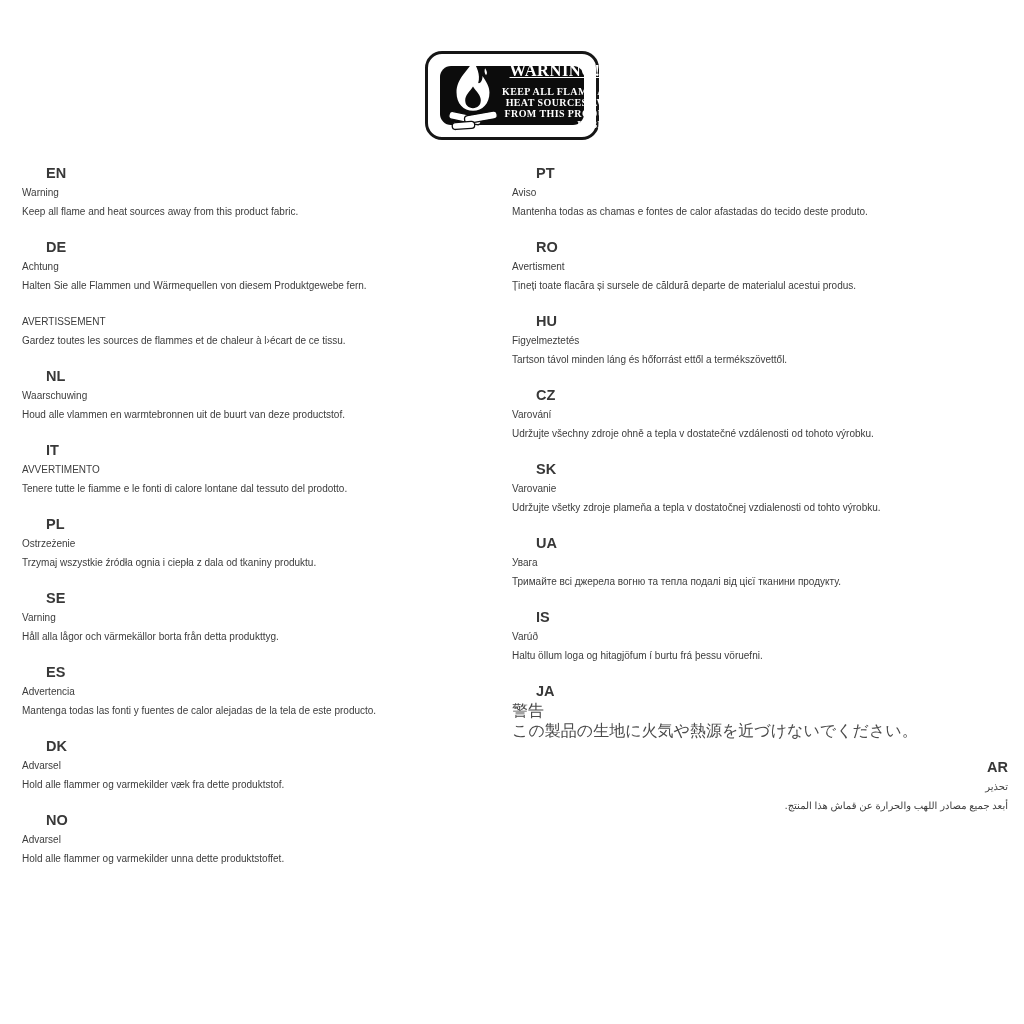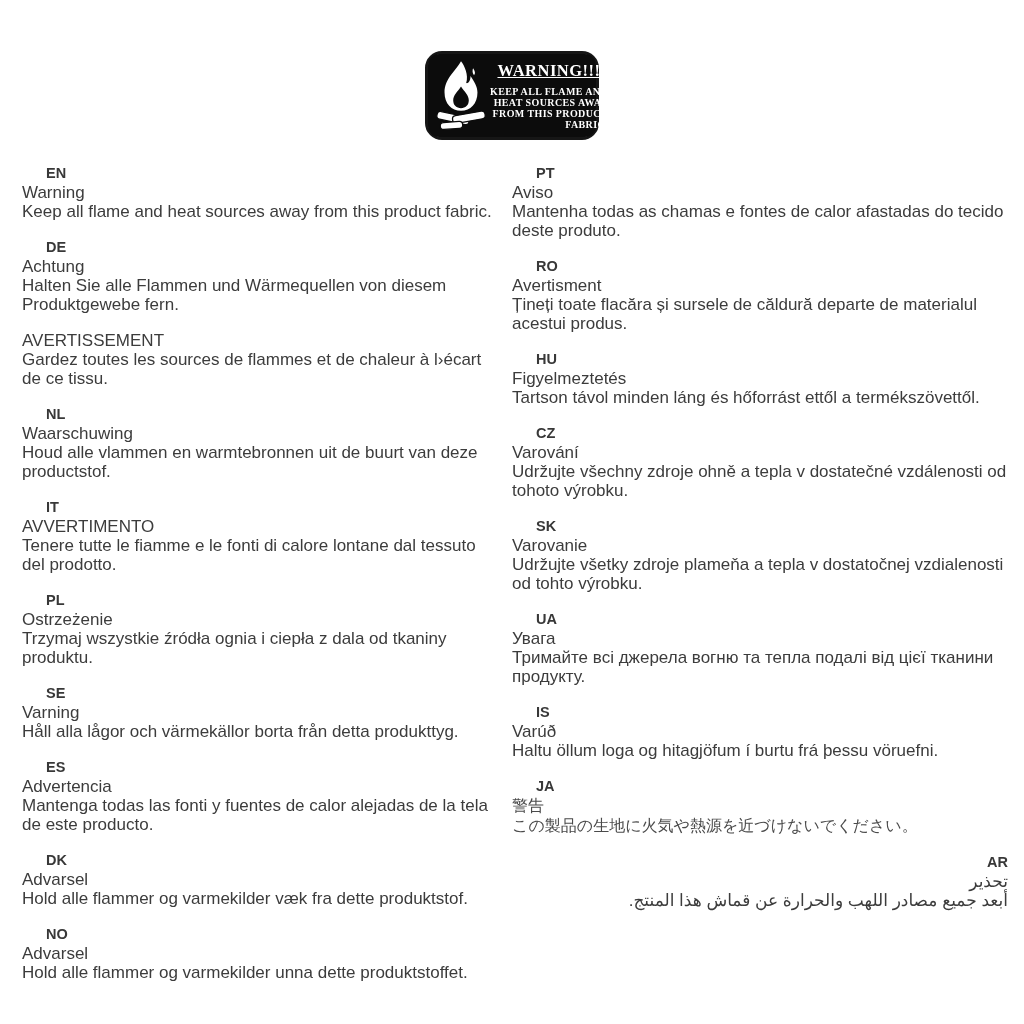--- a/index.html
+++ b/index.html
@@ -17,21 +17,21 @@
   
   .badge-outer {
     position: absolute;
     left: 425px;
     top: 51px;
     width: 174px;
     height: 89px;
     background: #ffffff;
     border: 3px solid #161616;
     border-radius: 17px;
-    padding: 0;
+    padding: 12px;
   }
   .badge-inner {
     width: 100%;
     height: 100%;
     background: #0c0c0c;
     border-radius: 11px;
     display: flex;
     align-items: center;
     padding: 4px 6px 4px 4px;
   }
@@ -77,21 +77,21 @@
   .col.right { width: 496px; }
   .lang-block { margin-bottom: 17px; }
   .lang-code {
     font-weight: bold;
     font-size: 14.5px;
     line-height: 19px;
     color: #383838;
     margin-left: 24px;
   }
   .lang-title, .lang-body {
-    font-size: 17px;
+    font-size: 10px;
     line-height: 19px;
     color: #3c3c3c;
   }
   .lang-block.rtl { direction: rtl; text-align: right; }
   .lang-block.ja .lang-title,
   .lang-block.ja .lang-body {
     font-size: 16px;
     line-height: 20px;
     color: #4a4a4a;
   }

